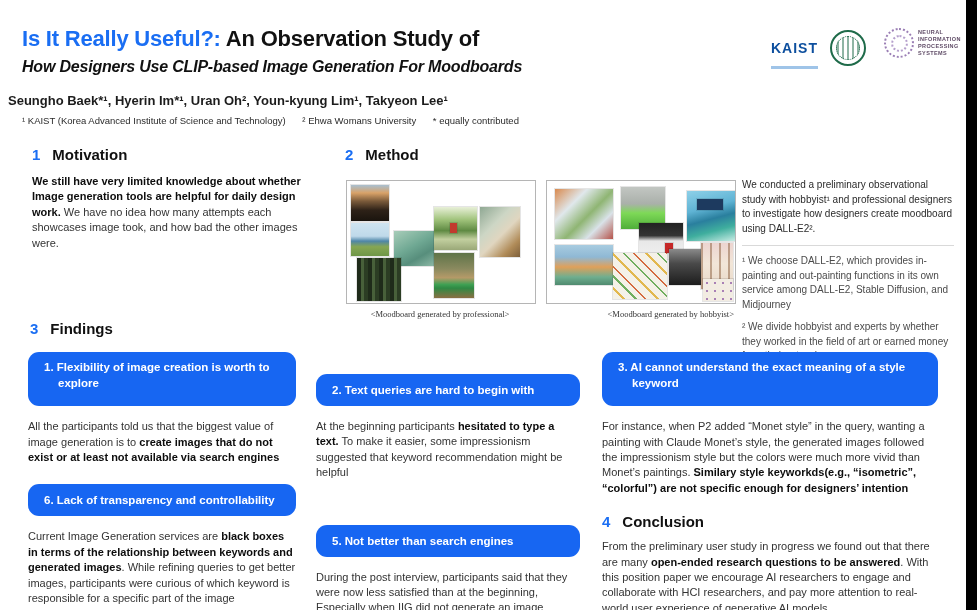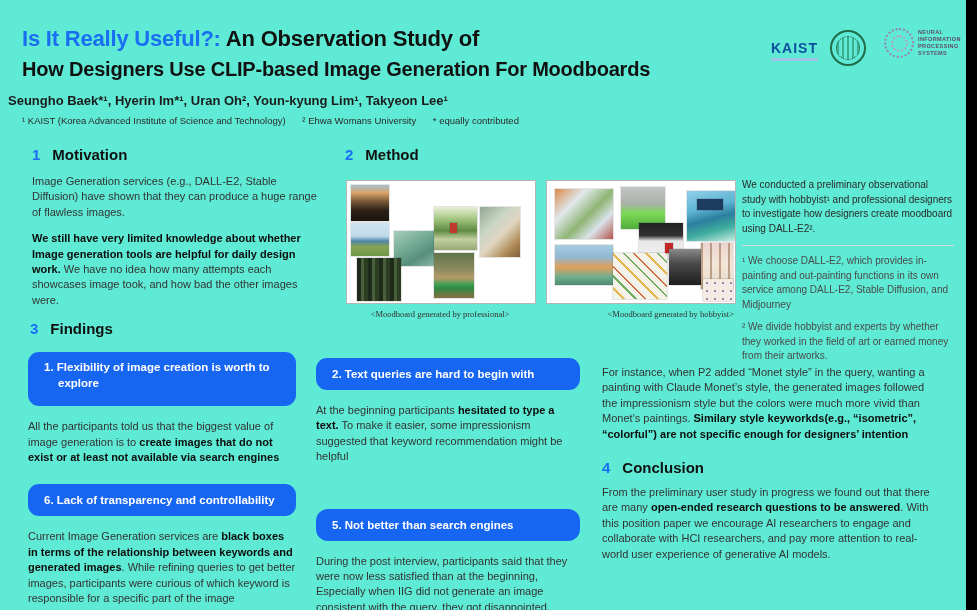--- a/index.html
+++ b/index.html
@@ -1,30 +1,30 @@
 <!DOCTYPE html>
 <html><head>
 <meta charset="utf-8">
 <style>
   html,body{margin:0;padding:0;background:#e8e8e8;}
-  .poster{position:relative;width:977px;height:610px;background:#5eead4;overflow:hidden;
+  .poster{position:relative;width:977px;height:610px;background:#ffffff;overflow:hidden;
           font-family:"Liberation Sans",sans-serif;color:#222;}
   .right-edge{position:absolute;right:0;top:0;width:11px;height:610px;background:#000;}
 
   
   .title1{position:absolute;left:22px;top:26px;font-size:22px;font-weight:800;letter-spacing:-0.2px;color:#111;}
   .title1 .accent{color:#1a6ef3;}
-  .title2{position:absolute;left:22px;top:58px;font-size:20px;font-weight:800;letter-spacing:-0.2px;color:#111;}
+  .title2{position:absolute;left:22px;top:58px;font-size:16px;font-weight:800;letter-spacing:-0.2px;color:#111;font-style:italic;}
   .authors{position:absolute;left:8px;top:93px;font-size:13px;font-weight:700;color:#1c1c1c;}
   .affil{position:absolute;left:22px;top:115px;font-size:9.5px;font-weight:500;color:#2a2a2a;}
   .affil span{margin-right:14px;}
 
   
   .kaist{position:absolute;left:771px;top:40px;font-size:14px;font-weight:800;letter-spacing:1px;
-         color:#0d4f9e;border-bottom:3px solid #9fc4e8;padding-bottom:2px;}
+         color:#0d4f9e;border-bottom:3px solid #9fc4e8;padding-bottom:10px;}
   .ewha{position:absolute;left:830px;top:30px;width:36px;height:36px;border-radius:50%;
         border:2.5px solid #1f6b4a;box-sizing:border-box;display:flex;align-items:center;justify-content:center;}
   .ewha .inner{width:22px;height:22px;border-radius:50%;border:1.5px dotted #1f6b4a;
         background:repeating-linear-gradient(90deg,rgba(31,107,74,.5) 0 2px,transparent 2px 5px);}
   .neurips{position:absolute;left:884px;top:28px;display:flex;align-items:center;gap:4px;}
   .swirl{width:26px;height:26px;border-radius:50%;border:2px dotted #9b7fb5;
          display:flex;align-items:center;justify-content:center;}
   .swirl .in{width:13px;height:13px;border-radius:50%;border:2px dotted #b59fcc;}
   .neurips .txt{font-size:5.5px;line-height:7px;font-weight:700;letter-spacing:.4px;color:#5f4b66;}
 
@@ -99,21 +99,20 @@
       <div>PROCESSING</div>
       <div>SYSTEMS</div>
     </div>
   </div>
 
   <div class="col" id="motivation">
     <div class="sec-head">
       <span class="num">1</span>
       <span>Motivation</span>
     </div>
-    <div class="body-txt">Image Generation services (e.g., DALL-E2, Stable Diffusion) have shown that they can produce a huge range of flawless images.</div>
     <div class="body-txt"><span class="seg-b">We still have very limited knowledge about whether Image generation tools are helpful for daily design work.</span><span> We have no idea how many attempts each showcases image took, and how bad the other images were.</span></div>
   </div>
 
   <div class="sec-head" id="method-head">
     <span class="num">2</span>
     <span>Method</span>
   </div>
 
   <div class="board" id="board1">
       <div class="tile" style="left: 4px; top: 4px; width: 38px; height: 36px; background: linear-gradient(rgb(168, 191, 208) 0%, rgb(217, 162, 104) 22%, rgb(122, 90, 58) 45%, rgb(46, 34, 24) 70%, rgb(26, 20, 14) 100%);"></div>
@@ -158,31 +157,34 @@
         <span class="lbl">1. Flexibility of image creation is worth to explore</span>
       </div>
     <div class="body-txt fbody"><span>All the participants told us that the biggest value of image generation is to </span><span class="seg-b">create images that do not exist or at least not available via search engines</span></div>
     <div class="card h1l mt-card">
         <span class="lbl">6. Lack of transparency and controllability</span>
       </div>
     <div class="body-txt fbody"><span>Current Image Generation services are </span><span class="seg-b">black boxes in terms of the relationship between keywords and generated images</span><span>. While refining queries to get better images, participants were curious of which keyword is responsible for a specific part of the image</span></div>
   </div>
 
   <div class="col fcol2">
-    <div class="card h1l" style="margin-top:6px;">
+    <div class="card h1l" style="margin-top:22px;">
         <span class="lbl">2. Text queries are hard to begin with</span>
       </div>
     <div class="body-txt fbody"><span>At the beginning participants </span><span class="seg-b">hesitated to type a text.</span><span> To make it easier, some impressionism suggested that keyword recommendation might be helpful</span></div>
-    <div class="card h1l" style="margin-top:44px;border-radius:12px;">
+    <div class="card h1l" style="margin-top:44px;">
         <span class="lbl">5. Not better than search engines</span>
       </div>
     <div class="body-txt fbody"><span>During the post interview, participants said that they were now less satisfied than at the beginning, Especially when IIG did not generate an image consistent with the query, they got disappointed. </span><span class="seg-b">Some participants said IIG is not clearly better than conventional search engines(e.g., Google Search)</span></div>
   </div>
 
   <div class="col fcol3">
+    <div class="card h2l">
+        <span class="lbl">3. AI cannot understand the exact meaning of a style keyword</span>
+      </div>
     <div class="body-txt fbody"><span>For instance, when P2 added “Monet style” in the query, wanting a painting with Claude Monet’s style, the generated images followed the impressionism style but the colors were much more vivid than Monet’s paintings. </span><span class="seg-b">Similary style keyworkds(e.g., “isometric”, “colorful”) are not specific enough for designers’ intention</span></div>
 
     <div class="sec-head" id="conc-head">
       <span class="num">4</span>
       <span>Conclusion</span>
     </div>
     <div class="body-txt" id="conc-body"><span>From the preliminary user study in progress we found out that there are many </span><span class="seg-b">open-ended research questions to be answered</span><span>. With this position paper we encourage AI researchers to engage and collaborate with HCI researchers, and pay more attention to real-world user experience of generative AI models.</span></div>
   </div>
 
   <div class="right-edge"></div>

